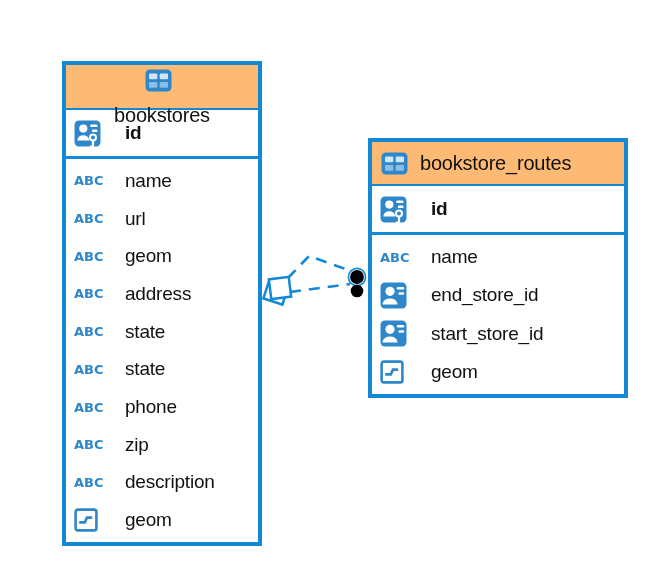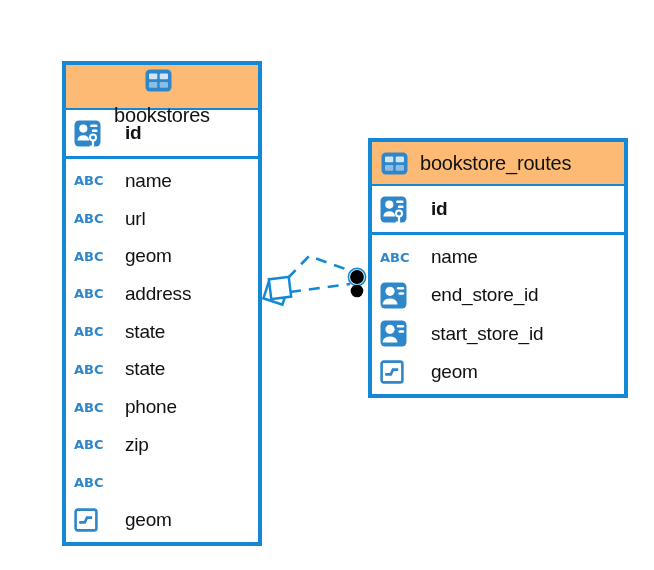--- a/index.html
+++ b/index.html
@@ -156,20 +156,21 @@
           <div class="col-row">
             <span class="icon-box">
               <span class="abc-glyph">ABC</span>
             </span>
             <span class="col-label">zip</span>
           </div>
           <div class="col-row">
             <span class="icon-box">
               <span class="abc-glyph">ABC</span>
             </span>
+            <span class="col-label">description</span>
           </div>
           <div class="col-row">
             <span class="icon-box">
     <svg width="24" height="24" viewBox="0 0 24 24">
       <rect x="1.6" y="1.6" width="20.8" height="20.8" rx="2.2" fill="none" stroke="#2E87CA" stroke-width="2.6"></rect>
       <path d="M5.2 14.4 L10.8 14.4 L13 9.6 L18.2 9.6" fill="none" stroke="#2E87CA" stroke-width="2.6"></path>
     </svg>
             </span>
             <span class="col-label">geom</span>
           </div>

